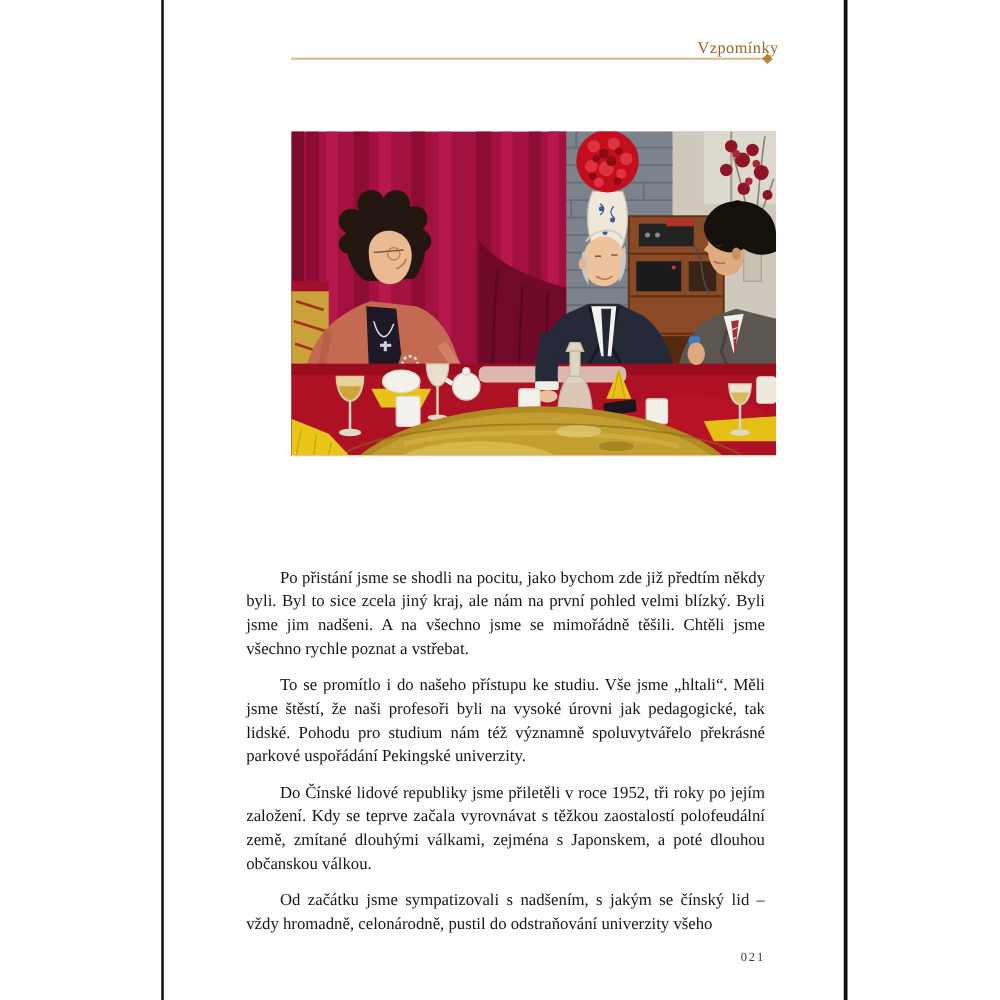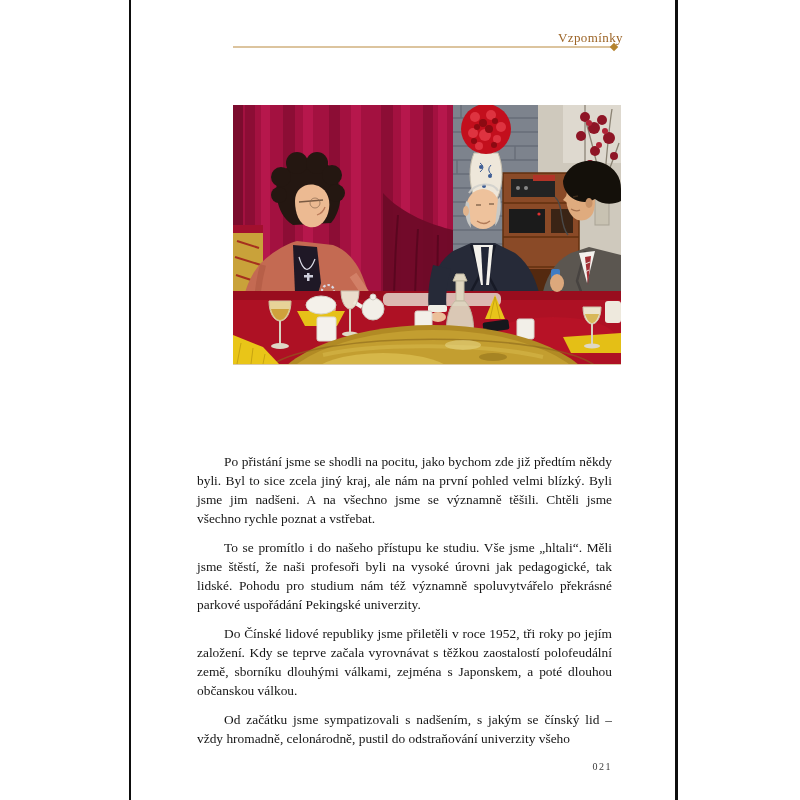--- a/index.html
+++ b/index.html
@@ -307,21 +307,21 @@
         <path d="M0,230 L30,242 L46,259 L0,259 Z" fill="#e9c518"></path>
         <line x1="8" y1="238" x2="4" y2="259" stroke="#c7a312"></line>
         <line x1="20" y1="243" x2="18" y2="259" stroke="#c7a312"></line>
         <line x1="32" y1="249" x2="30" y2="259" stroke="#c7a312"></line>
       </g>
     </svg>
   </div>
 
 
   <div class="body-text">
-    <p>Po přistání jsme se shodli na pocitu, jako bychom zde již předtím někdy byli. Byl to sice zcela jiný kraj, ale nám na první pohled velmi blízký. Byli jsme jim nadšeni. A na všechno jsme se významně těšili. Chtěli jsme všechno rychle poznat a vstřebat.</p>
+    <p>Po přistání jsme se shodli na pocitu, jako bychom zde již předtím někdy byli. Byl to sice zcela jiný kraj, ale nám na první pohled velmi blízký. Byli jsme jim nadšeni. A na všechno jsme se mimořádně těšili. Chtěli jsme všechno rychle poznat a vstřebat.</p>
     <p>To se promítlo i do našeho přístupu ke studiu. Vše jsme „hltali“. Měli jsme štěstí, že naši profesoři byli na vysoké úrovni jak pedagogické, tak lidské. Pohodu pro studium nám též významně spoluvytvářelo překrásné parkové uspořádání Pekingské univerzity.</p>
-    <p>Do Čínské lidové republiky jsme přiletěli v roce 1952, tři roky po jejím založení. Kdy se teprve začala vyrovnávat s těžkou zaostalostí polofeudální země, sborníku dlouhými válkami, zejména s Japonskem, a poté dlouhou občanskou válkou.</p>
+    <p>Do Čínské lidové republiky jsme přiletěli v roce 1952, tři roky po jejím založení. Kdy se teprve začala vyrovnávat s těžkou zaostalostí polofeudální země, zmítané dlouhými válkami, zejména s Japonskem, a poté dlouhou občanskou válkou.</p>
     <p>Od začátku jsme sympatizovali s nadšením, s jakým se čínský lid – vždy hromadně, celonárodně, pustil do odstraňování univerzity všeho</p>
   </div>
 
   <div class="page-number">021</div>
 
 </div>
 
 </body></html>

